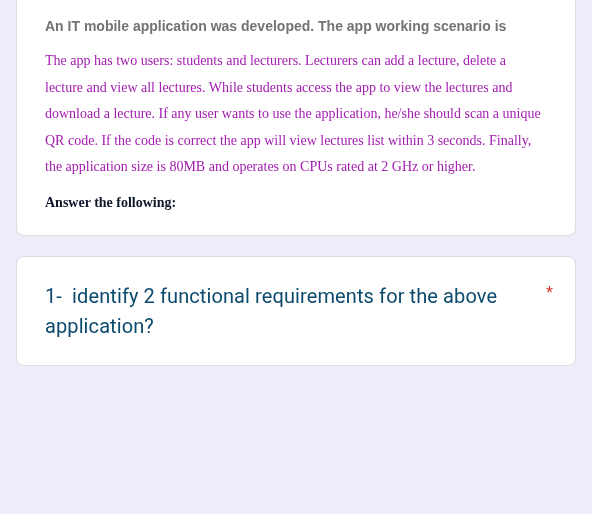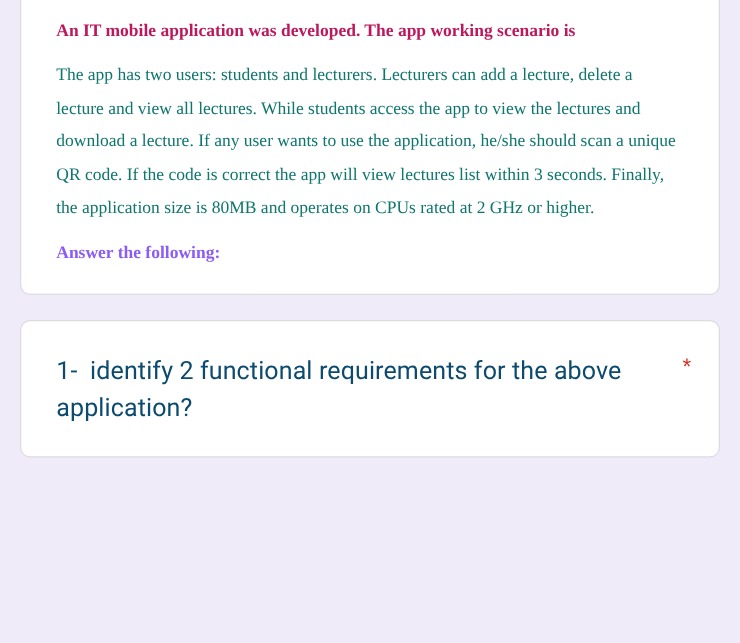--- a/index.html
+++ b/index.html
@@ -21,35 +21,35 @@
   }
   .card-top {
     margin-top: 0;
     border-top-left-radius: 0;
     border-top-right-radius: 0;
     border-top: none;
     padding-top: 18px;
   }
   .scenario-title {
     font-weight: bold;
-    color: #be185d;
+    color: #737373;
     font-size: 14px;
-    font-family: Liberation Serif, serif;
+    font-family: Liberation Sans, sans-serif;
     margin-bottom: 14px;
   }
   .scenario-body {
-    color: #0f766e;
+    color: #a21caf;
     font-size: 14px;
     font-family: Georgia, 'Times New Roman', serif;
     line-height: 1.9;
     margin-bottom: 14px;
   }
   .answer-label {
     font-weight: bold;
-    color: #8b5cf6;
+    color: #0f172a;
     font-size: 14px;
     font-family: Georgia, 'Times New Roman', serif;
   }
   .question-card {
     margin-top: 20px;
   }
   .question-text {
     font-size: 20px;
     color: #0c4a6e;
     font-family: 'Google Sans', Roboto, Arial, sans-serif;

